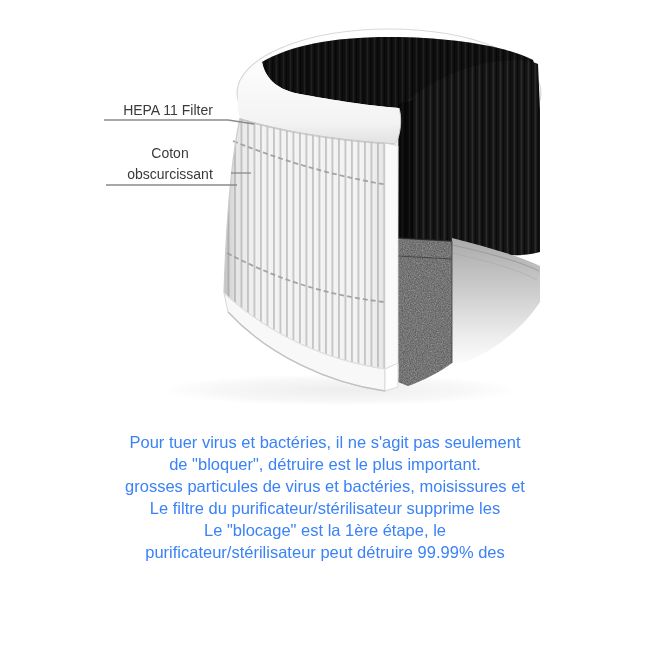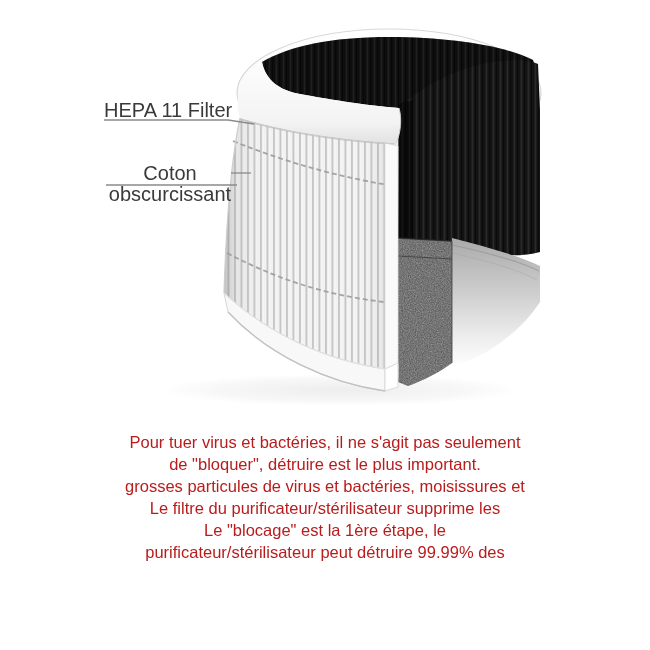--- a/index.html
+++ b/index.html
@@ -7,31 +7,31 @@
     position:relative;
     width:650px;height:650px;
     background:#ffffff;
     overflow:hidden;
     font-family:"Liberation Sans", sans-serif;
   }
   #illustration{position:absolute;left:0;top:0;}
   .label{
     position:absolute;
     color:#3a3a3a;
-    font-size:20px;
+    font-size:14px;
     line-height:21px;
     text-align:center;
     white-space:nowrap;
   }
   #hepa-label{left:104px;top:100px;width:128px;}
-  #coton-label{left:106px;top:143px;width:128px;margin-top:20px;}
+  #coton-label{left:106px;top:143px;width:128px;}
   #description{
     position:absolute;
     left:0;top:431px;width:650px;
-    color:#b91c1c;
+    color:#3b82f6;
     font-size:16.5px;
     line-height:22px;
     text-align:center;
   }
   .desc-line{width:100%;white-space:nowrap;}
 </style>
 </head>
 <body>
 
 <div id="page">

